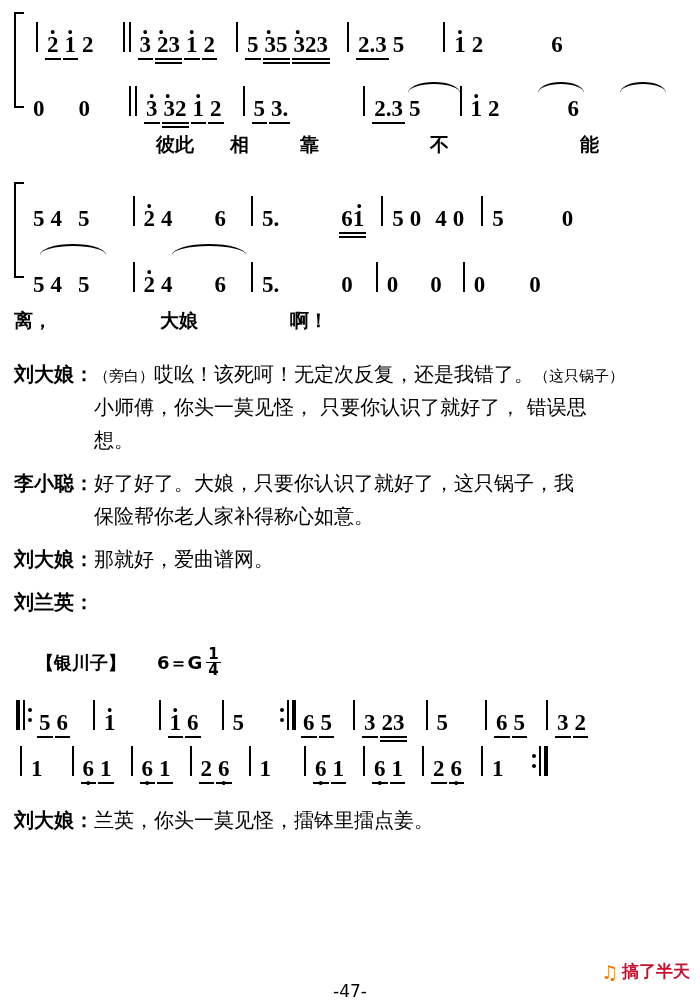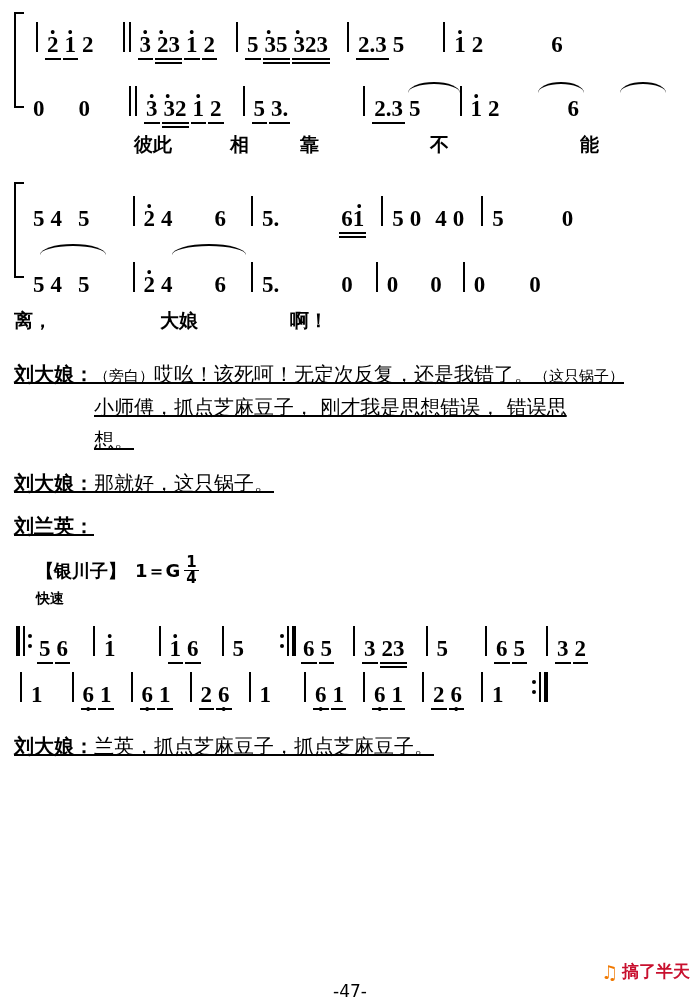--- a/index.html
+++ b/index.html
@@ -103,46 +103,45 @@
     font-weight: bold;
     white-space: pre;
   }
 
   
   .dialogue {
     margin: 8px 14px;
     font-size: 20px;
     font-family: "DejaVu Sans", sans-serif;
     line-height: 1.65;
-    text-decoration: underline;
   }
   .dialogue-block {
     display: flex;
     margin-bottom: 10px;
   }
   .speaker {
     flex: 0 0 auto;
     white-space: nowrap;
     font-weight: bold;
   }
   .speech {
     flex: 1 1 auto;
   }
   .small-note {
     font-size: 15px;
   }
 
   
   .section-head {
-    margin: 12px 0 4px 36px;
+    margin: 28px 0 4px 36px;
     font-size: 18px;
     font-family: "DejaVu Sans", sans-serif;
     display: flex;
     align-items: center;
-    gap: 9px;
+    gap: 31px;
     font-weight: bold;
   }
   .keysig {
     display: inline-flex;
     align-items: center;
     gap: 4px;
     font-size: 18px;
   }
   .frac {
     display: inline-flex;
@@ -266,21 +265,21 @@
       <span class="note">1<span class="dotabove">•</span></span>
       <span class="note">2</span>
       <span class="note" style="margin-left:62px;">6</span>
     </div>
 
     <div class="tie" style="left:408px; top:82px; width:52px;"></div>
     <div class="tie" style="left:538px; top:82px; width:46px;"></div>
     <div class="tie" style="left:620px; top:82px; width:46px;"></div>
 
     <div class="lyric-row" style="height:34px; margin-top:12px;">
-      <span class="lyric" style="left:134px;">彼此</span>
+      <span class="lyric" style="left:156px;">彼此</span>
       <span class="lyric" style="left:230px;">相</span>
       <span class="lyric" style="left:300px;">靠</span>
       <span class="lyric" style="left:430px;">不</span>
       <span class="lyric" style="left:580px;">能</span>
     </div>
   </div>
 
   <div class="staff" style="padding-top:18px;">
     <div class="bracket" style="top:16px; height:96px;"></div>
 
@@ -333,48 +332,54 @@
       <span class="lyric" style="left:290px;">啊！</span>
     </div>
   </div>
 
   <div class="dialogue" style="margin-top:18px;">
 
     <div class="dialogue-block">
       <span class="speaker">刘大娘：</span>
       <span class="speech">
         <span class="small-note">（旁白）</span><span>哎吆！该死呵！无定次反复，还是我错了。</span><span class="small-note">（这只锅子）</span><br>
-        <span>小师傅，抓点芝麻豆子，   刚才我是思想错误，   错误思</span><br>
+        <span>小师傅，你头一莫见怪，   只要你认识了就好了，   错误思</span><br>
         <span>想。</span>
       </span>
     </div>
 
+    <div class="dialogue-block">
+      <span class="speaker">李小聪：</span>
+      <span class="speech">
+        <span>好了好了。大娘，只要你认识了就好了，这只锅子，我</span><br>
+        <span>保险帮你老人家补得称心如意。</span>
+      </span>
+    </div>
 
     <div class="dialogue-block">
       <span class="speaker">刘大娘：</span>
-      <span class="speech">那就好，这只锅子。</span>
+      <span class="speech">那就好，爱曲谱网。</span>
     </div>
 
     <div class="dialogue-block">
       <span class="speaker">刘兰英：</span>
     </div>
 
   </div>
 
   <div class="section-head">
     <span>【银川子】</span>
     <span class="keysig">
-      <span>1＝G</span>
+      <span>6＝G</span>
       <span class="frac">
         <span class="num">1</span>
         <span class="den">4</span>
       </span>
     </span>
   </div>
-  <div class="tempo">快速</div>
 
   <div class="staff" style="padding-top:6px;">
     <div class="staff-row" style="padding-left:14px;">
       <span class="repeat-marks">
         <span class="thick"></span>
           <span class="thin2"></span>
         <span class="repeat-dots">
             <span></span>
             <span></span>
           </span>
@@ -444,21 +449,21 @@
           </span>
         <span class="thin2"></span>
           <span class="thick" style="margin-left:3px;"></span>
       </span>
     </div>
   </div>
 
   <div class="dialogue" style="margin-top:24px;">
     <div class="dialogue-block">
       <span class="speaker">刘大娘：</span>
-      <span class="speech">兰英，抓点芝麻豆子，抓点芝麻豆子。</span>
+      <span class="speech">兰英，你头一莫见怪，擂钵里擂点姜。</span>
     </div>
   </div>
 
   <div class="watermark">
     <span class="note-glyph">♫</span>
     <span>搞了半天</span>
   </div>
   <div class="page-number">-47-</div>
 
 </div>

